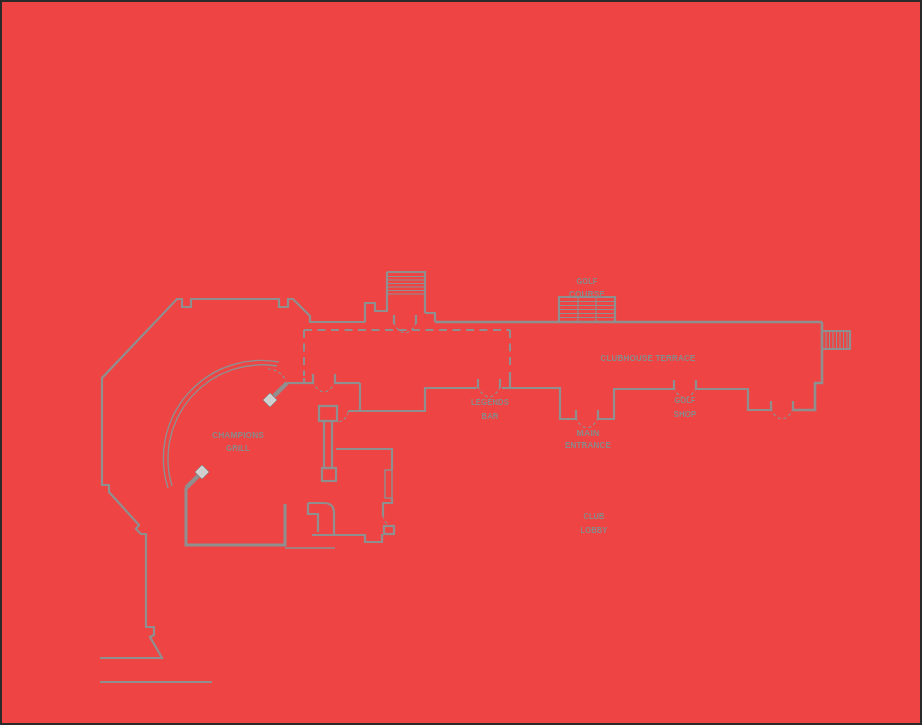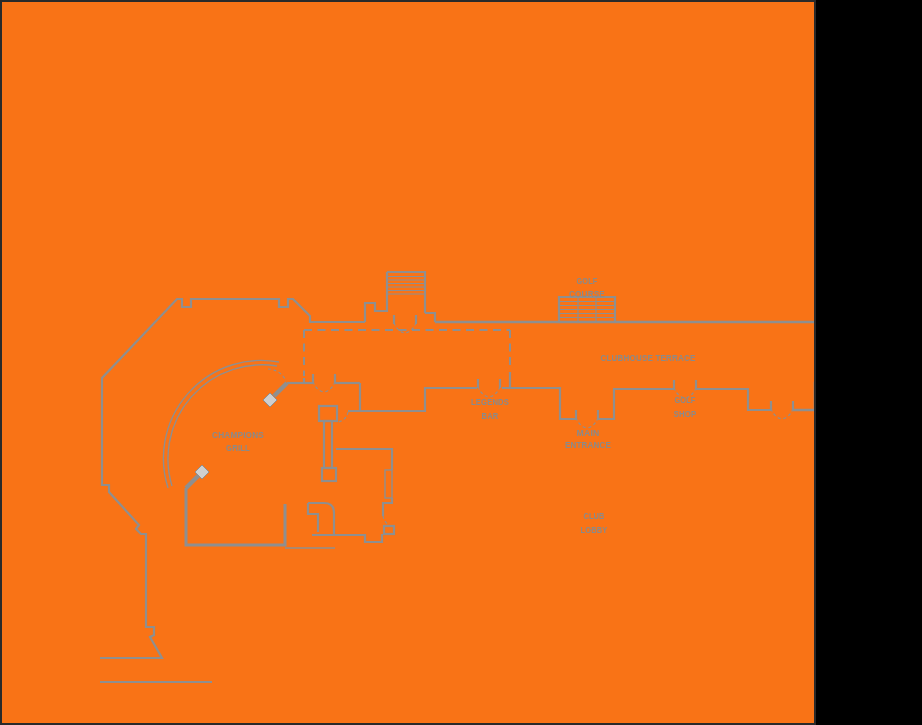--- a/index.html
+++ b/index.html
@@ -1,20 +1,20 @@
 <!DOCTYPE html>
 <html><head>
 <meta charset="utf-8">
 <style>
   html,body{margin:0;padding:0;background:#000;}
   .stage{
     position:relative;
-    width:816px;height:725px;
+    width:922px;height:725px;
     box-sizing:border-box;
-    background:#f97316;
+    background:#ef4444;
     border:2px solid #2a2a2a;
     overflow:hidden;
     font-family:"Liberation Sans", sans-serif;
   }
   svg{display:block;}
   .wall{stroke:#8f8f8f;stroke-width:2.2;fill:none;stroke-linejoin:miter;stroke-linecap:butt;}
   .wall-thick{stroke:#8f8f8f;stroke-width:3;fill:none;}
   .wall-main{stroke:#8f8f8f;stroke-width:2.6;fill:none;}
   .wall-thin{stroke:#8f8f8f;stroke-width:1.4;fill:none;}
   .tread{stroke:#8f8f8f;stroke-width:1.1;fill:none;}

